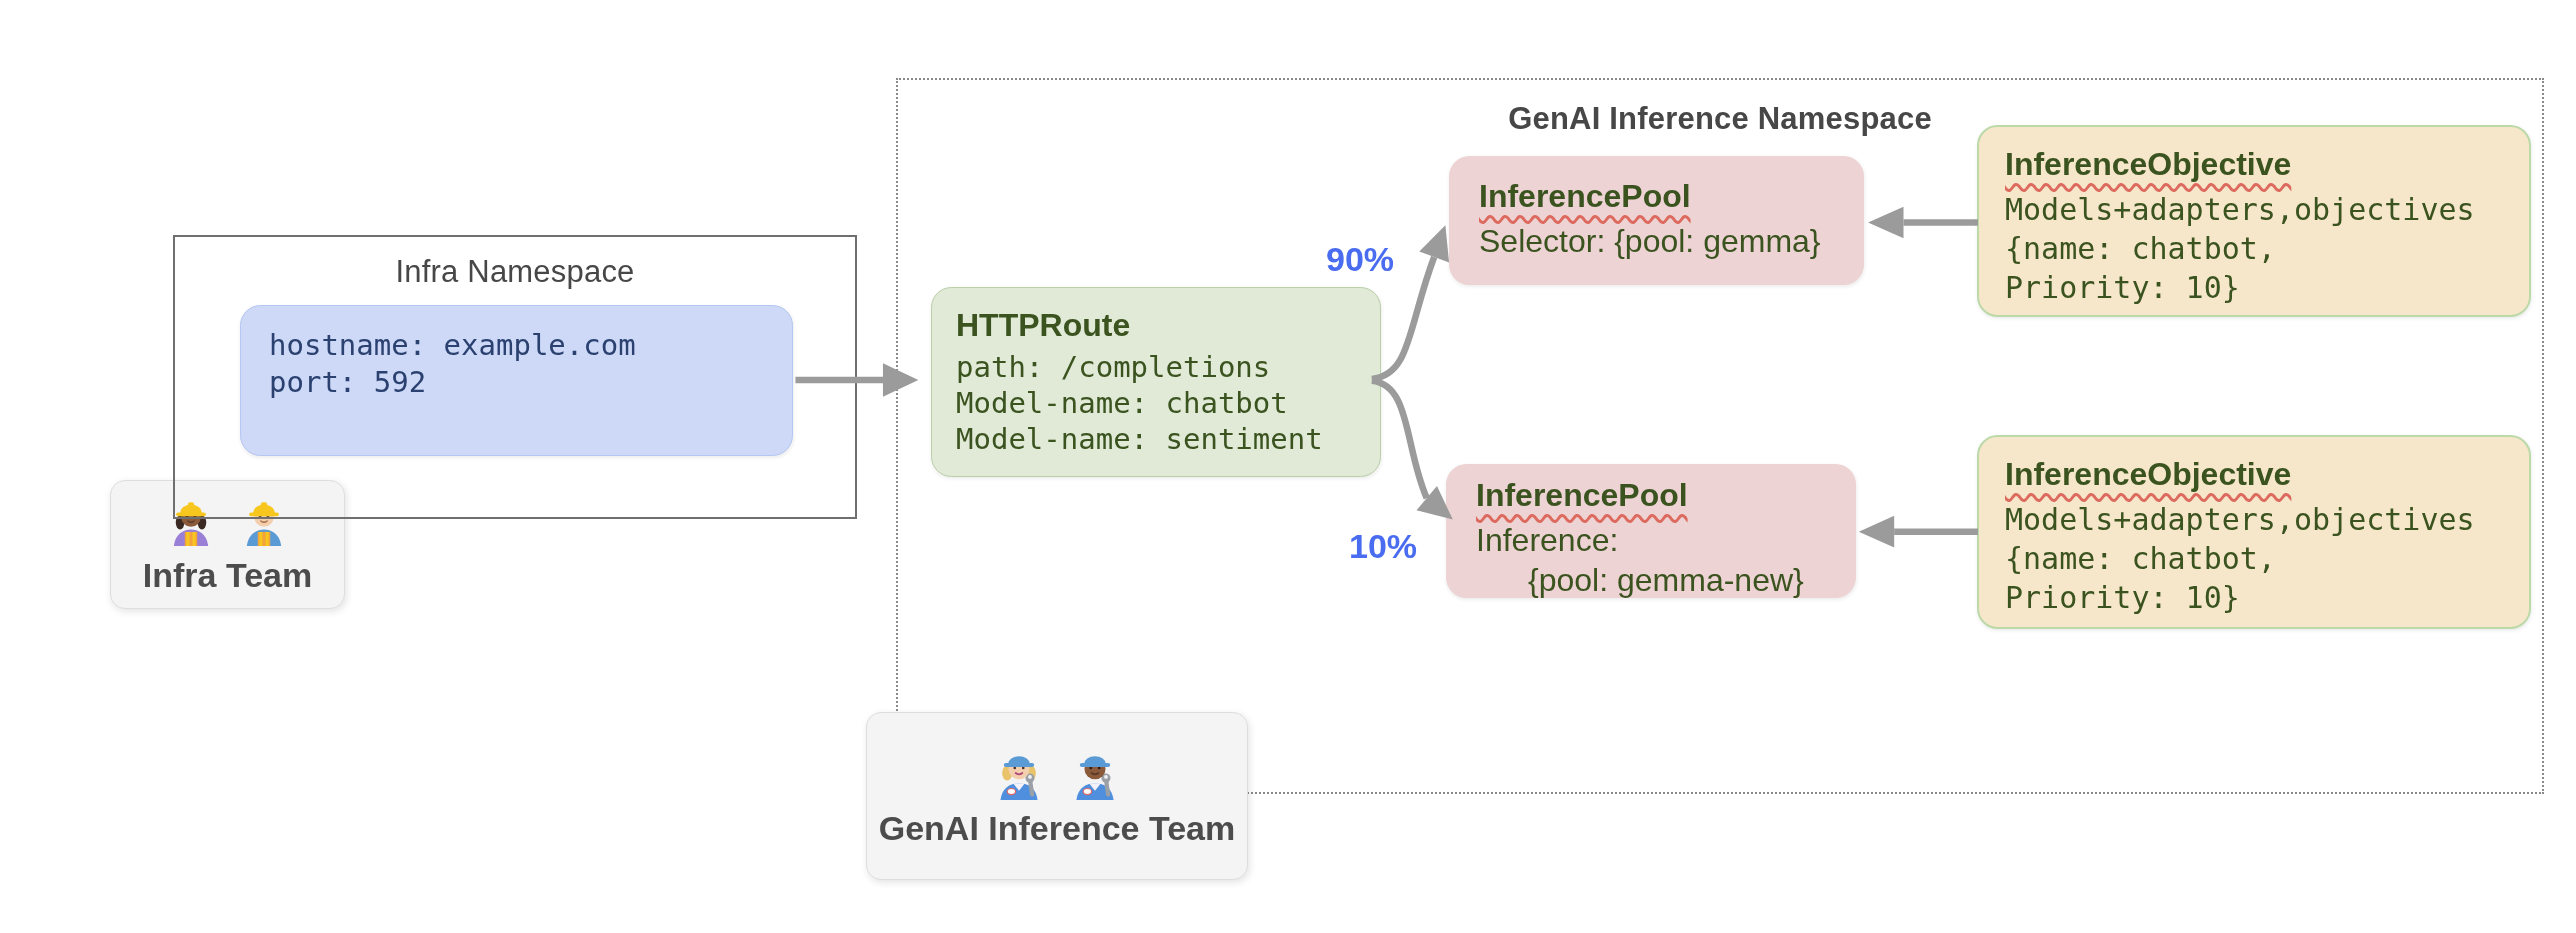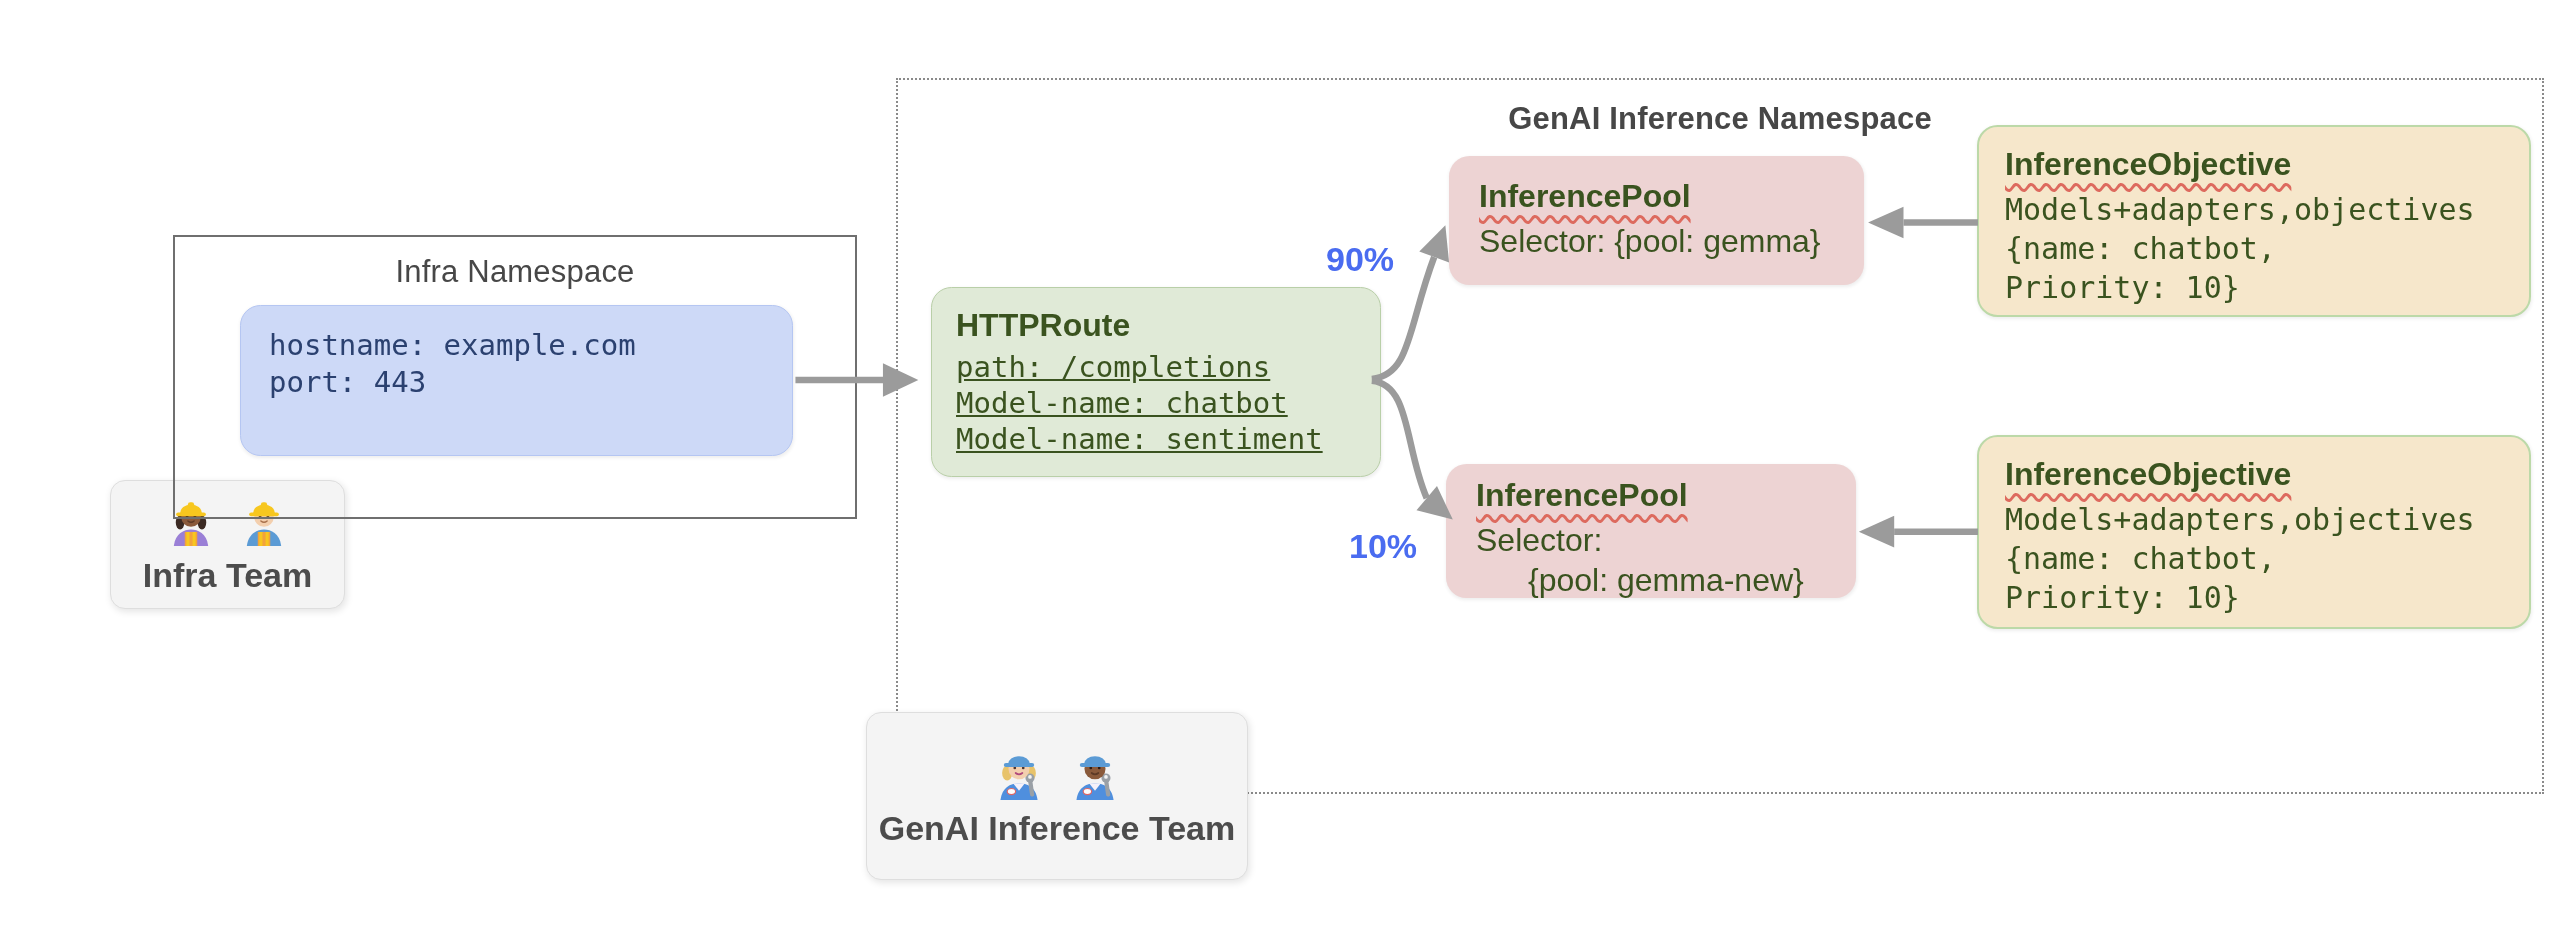--- a/index.html
+++ b/index.html
@@ -31,21 +31,21 @@
             text-decoration-color:var(--squiggle-red);text-decoration-thickness:2.8px;
             text-underline-offset:7.5px;text-decoration-skip-ink:none;}
 
   .gateway{left:240px;top:305px;width:553px;height:151px;background:var(--gateway-fill);
            border:1.9px solid var(--gateway-border);padding:20.5px 0 0 28px;color:var(--navy-text);}
   .gateway .mono-line{font-size:29px;line-height:37px;color:var(--navy-text);}
   .gateway .title{margin-bottom:5.6px;}
 
   .route{left:919px;top:287px;width:450px;height:190px;background:var(--route-fill);
          border:1.9px solid var(--route-border);padding:18.6px 0 0 24px;color:var(--green-text);margin-left:12px;}
-  .route .mono-line{font-size:29px;line-height:36px;text-decoration:underline;}
+  .route .mono-line{font-size:29px;line-height:36px;}
   .route .title{margin-bottom:5.6px;}
 
   .pool{background:var(--pool-fill);border:none;color:var(--green-text);}
   .pool-1{left:1449px;top:156px;width:415px;height:129px;padding:22.4px 0 0 30px;}
   .pool-2{left:1446px;top:464px;width:410px;height:134px;padding:13px 0 0 30px;}
   .pool .sel{font-size:32px;line-height:40px;}
   .pool .sel.indent{padding-left:52px;}
   .pool .title{margin-bottom:5.6px;}
 
   .objective{background:var(--objective-fill);border:2.8px solid var(--objective-border);
@@ -82,38 +82,38 @@
   <div class="abs ns-dotted">
     <div class="abs ns-title bold">GenAI Inference Namespace</div>
   </div>
 
   <div class="abs ns-solid">
     <div class="abs ns-title plain">Infra Namespace</div>
   </div>
 
   <div class="abs card gateway">
     <div class="mono mono-line">hostname: example.com</div>
-    <div class="mono mono-line">port: 443</div>
+    <div class="mono mono-line">port: 592</div>
   </div>
 
   <div class="abs card route">
     <div class="title">HTTPRoute</div>
     <div class="mono mono-line">path: /completions</div>
     <div class="mono mono-line">Model-name: chatbot</div>
     <div class="mono mono-line">Model-name: sentiment</div>
   </div>
 
   <div class="abs card pool pool-1">
     <div class="title"><span class="squiggle">InferencePool</span></div>
     <div class="sel">Selector: {pool: gemma}</div>
   </div>
 
   <div class="abs card pool pool-2">
     <div class="title"><span class="squiggle">InferencePool</span></div>
-    <div class="sel">Selector:</div>
+    <div class="sel">Inference:</div>
     <div class="sel indent">{pool: gemma-new}</div>
   </div>
 
   <div class="abs card objective obj-1">
     <div class="title"><span class="squiggle">InferenceObjective</span></div>
     <div class="mono mono-line">Models+adapters,objectives</div>
     <div class="mono mono-line">{name: chatbot,</div>
     <div class="mono mono-line">Priority: 10}</div>
   </div>
 

